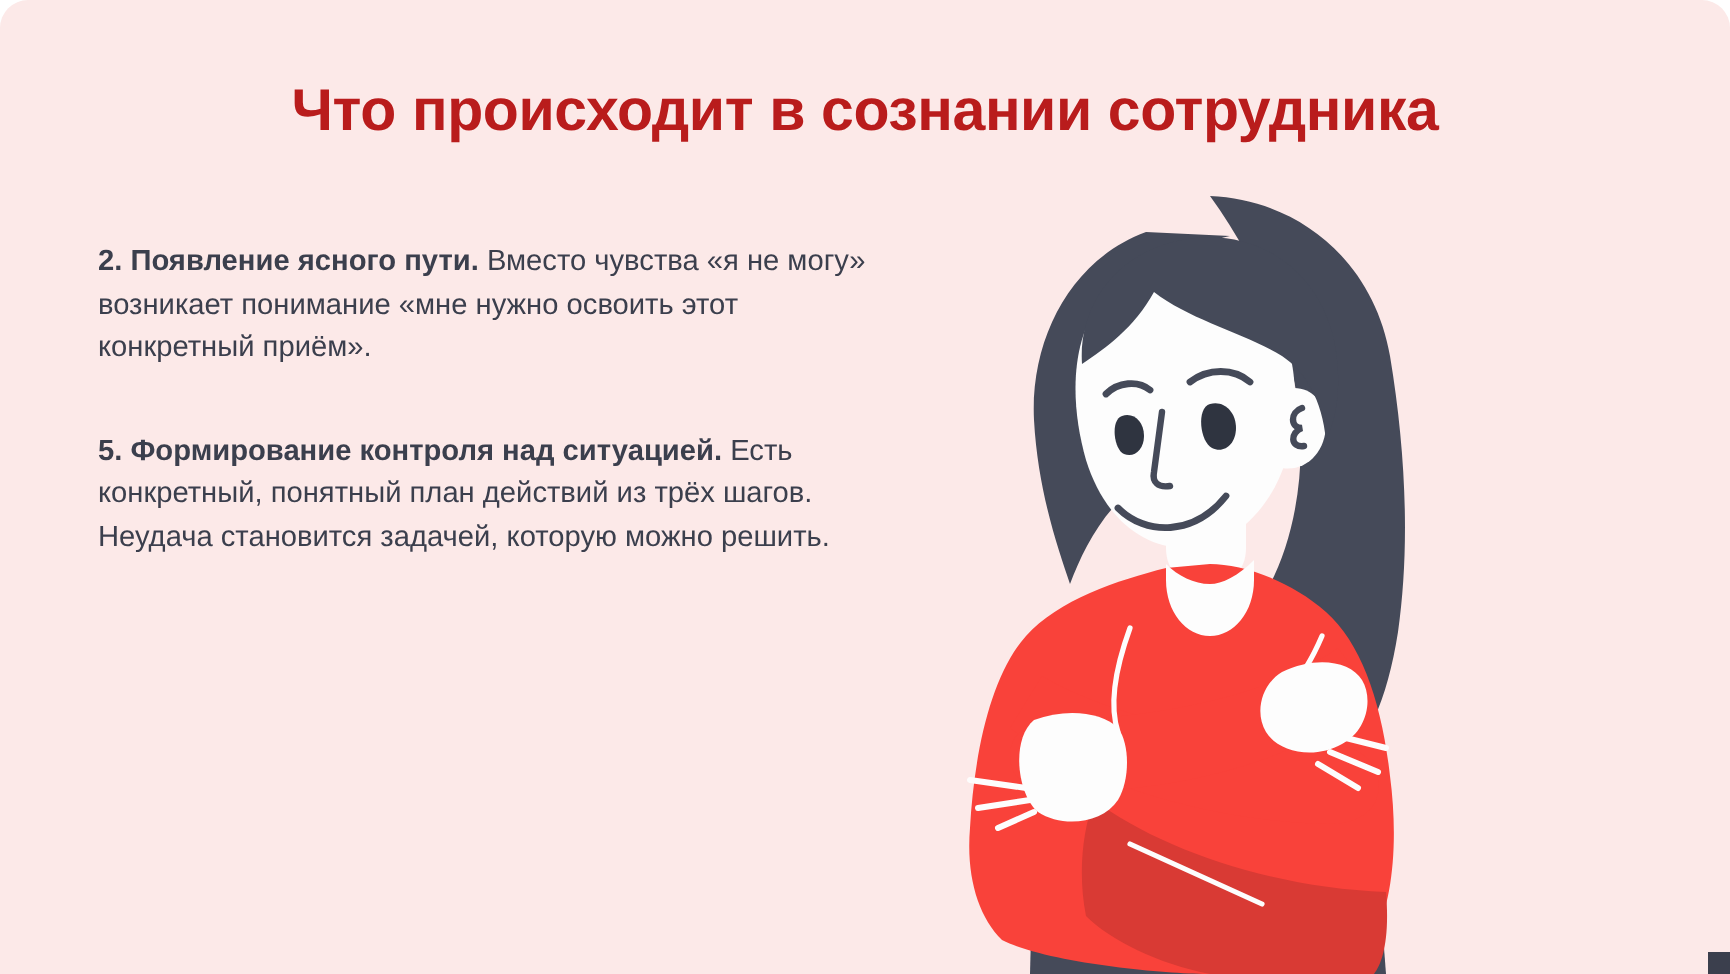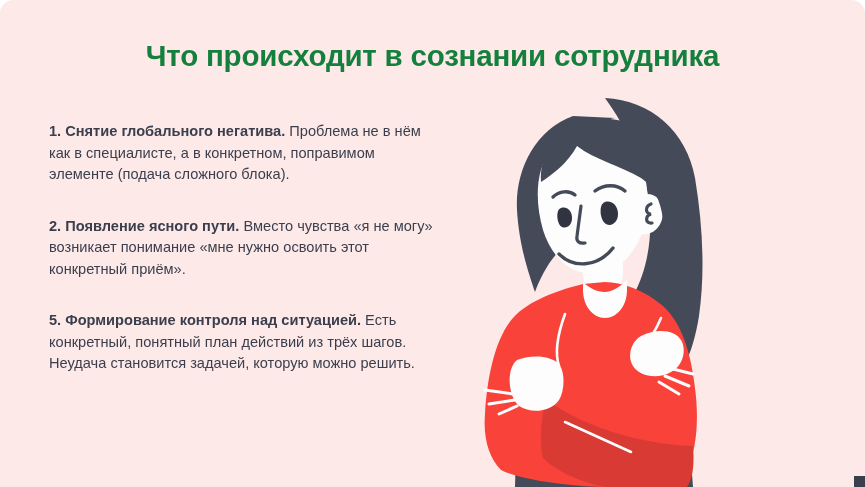--- a/index.html
+++ b/index.html
@@ -23,21 +23,21 @@
     box-sizing: border-box;
   }
   #slide-title {
     position: absolute;
     left: 0;
     top: 19px;
     width: 865px;
     text-align: center;
     font-size: 29.5px;
     font-weight: bold;
-    color: #15803d;
+    color: #b91c1c;
     letter-spacing: -0.2px;
     white-space: nowrap;
   }
   #body-copy {
     position: absolute;
     left: 49px;
     top: 121px;
     width: 390px;
   }
   .para {
@@ -68,21 +68,20 @@
   }
 </style>
 </head>
 <body>
 
 <div id="slide">
 
   <h1 id="slide-title">Что происходит в сознании сотрудника</h1>
 
   <div id="body-copy">
-    <p class="para para-1"><span class="lead">1. Снятие глобального негатива.</span><span> Проблема не в нём как в специалисте, а в конкретном, поправимом элементе (подача сложного блока).</span></p>
     <p class="para para-2"><span class="lead">2.  Появление ясного пути.</span><span> Вместо чувства «я не могу» возникает понимание «мне нужно освоить этот конкретный приём».</span></p>
     <p class="para para-3"><span class="lead">5.  Формирование контроля над ситуацией.</span><span> Есть конкретный, понятный план действий из трёх шагов. Неудача становится задачей, которую можно решить.</span></p>
   </div>
 
   <svg id="illustration" viewBox="0 0 340 409">
     <defs>
       <clipPath id="frameClip">
         <rect x="0" y="0" width="340" height="409"></rect>
       </clipPath>
     </defs>

